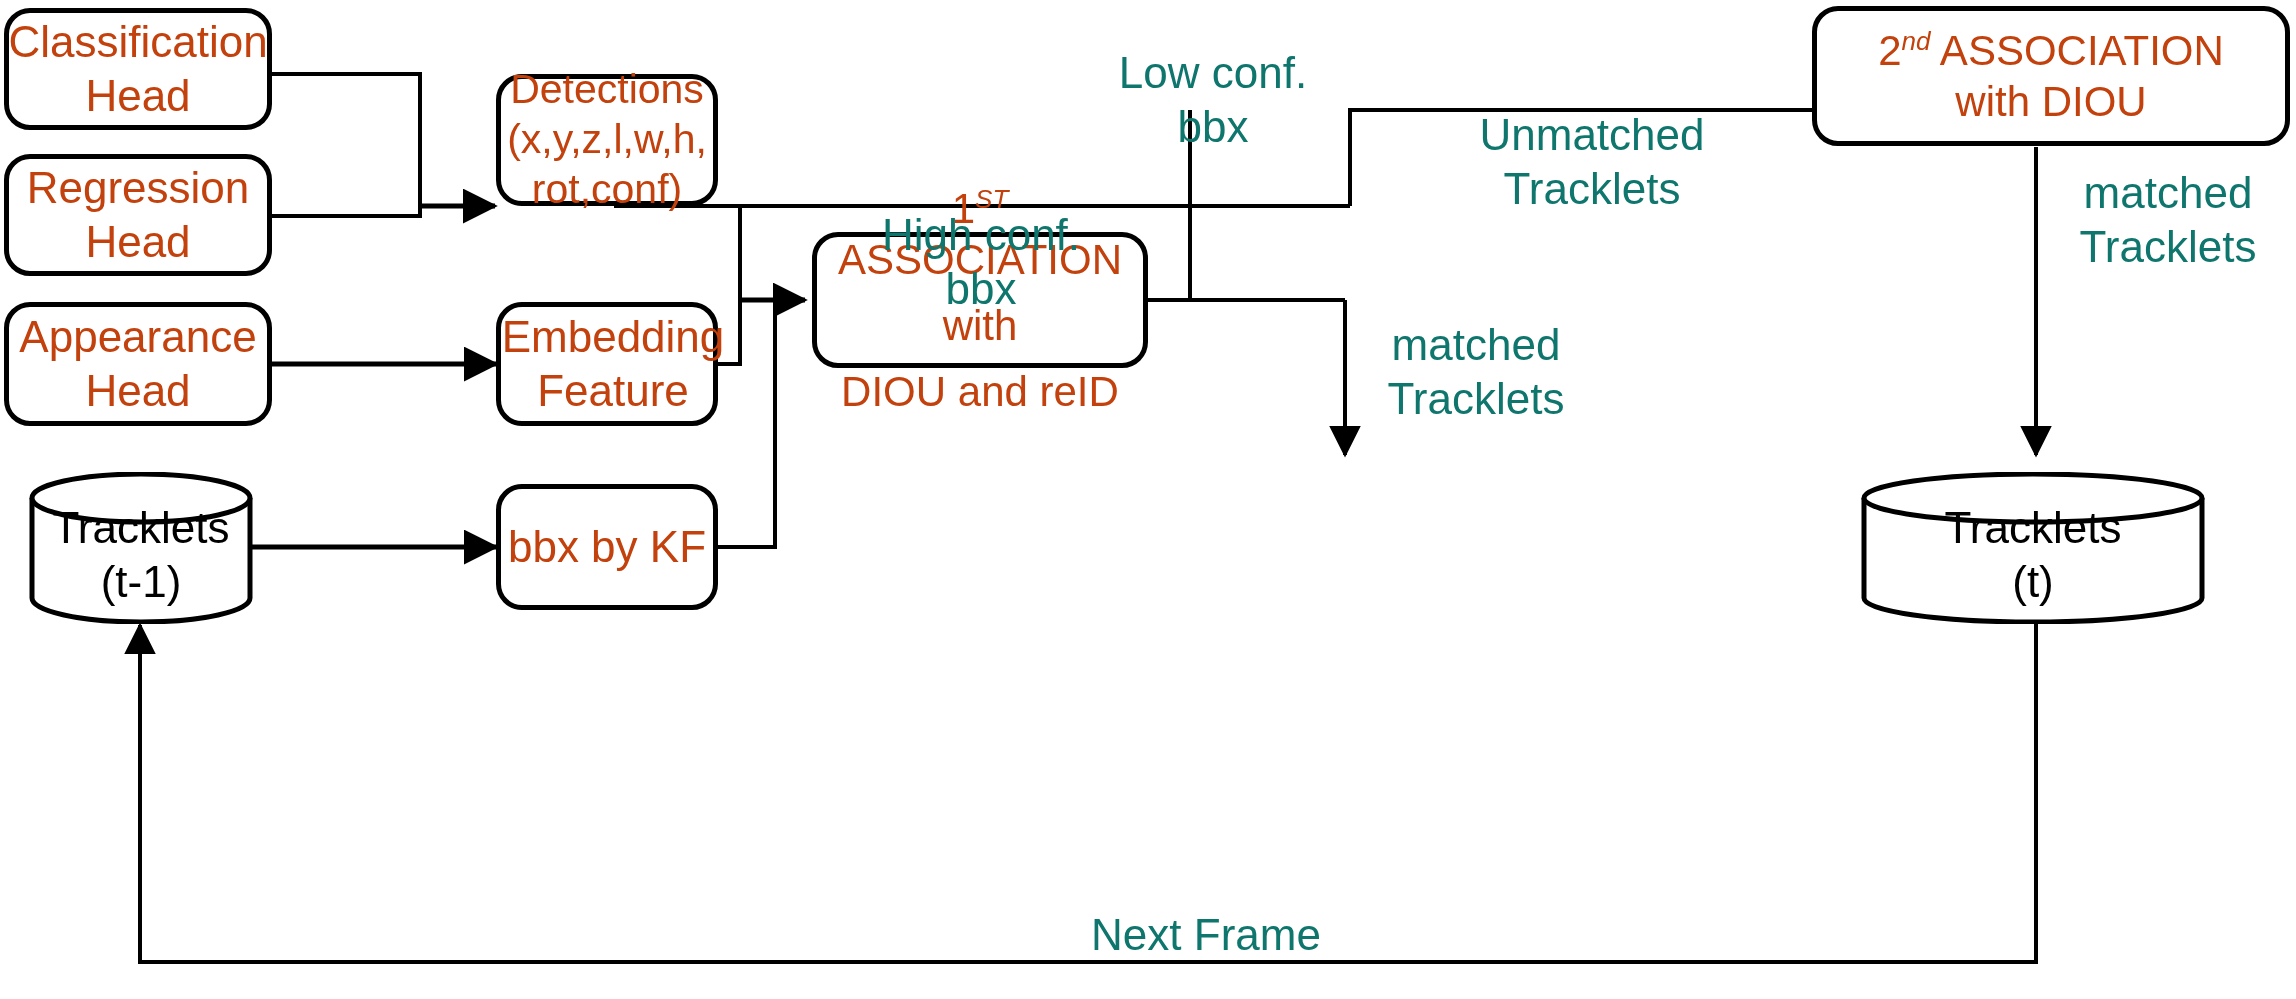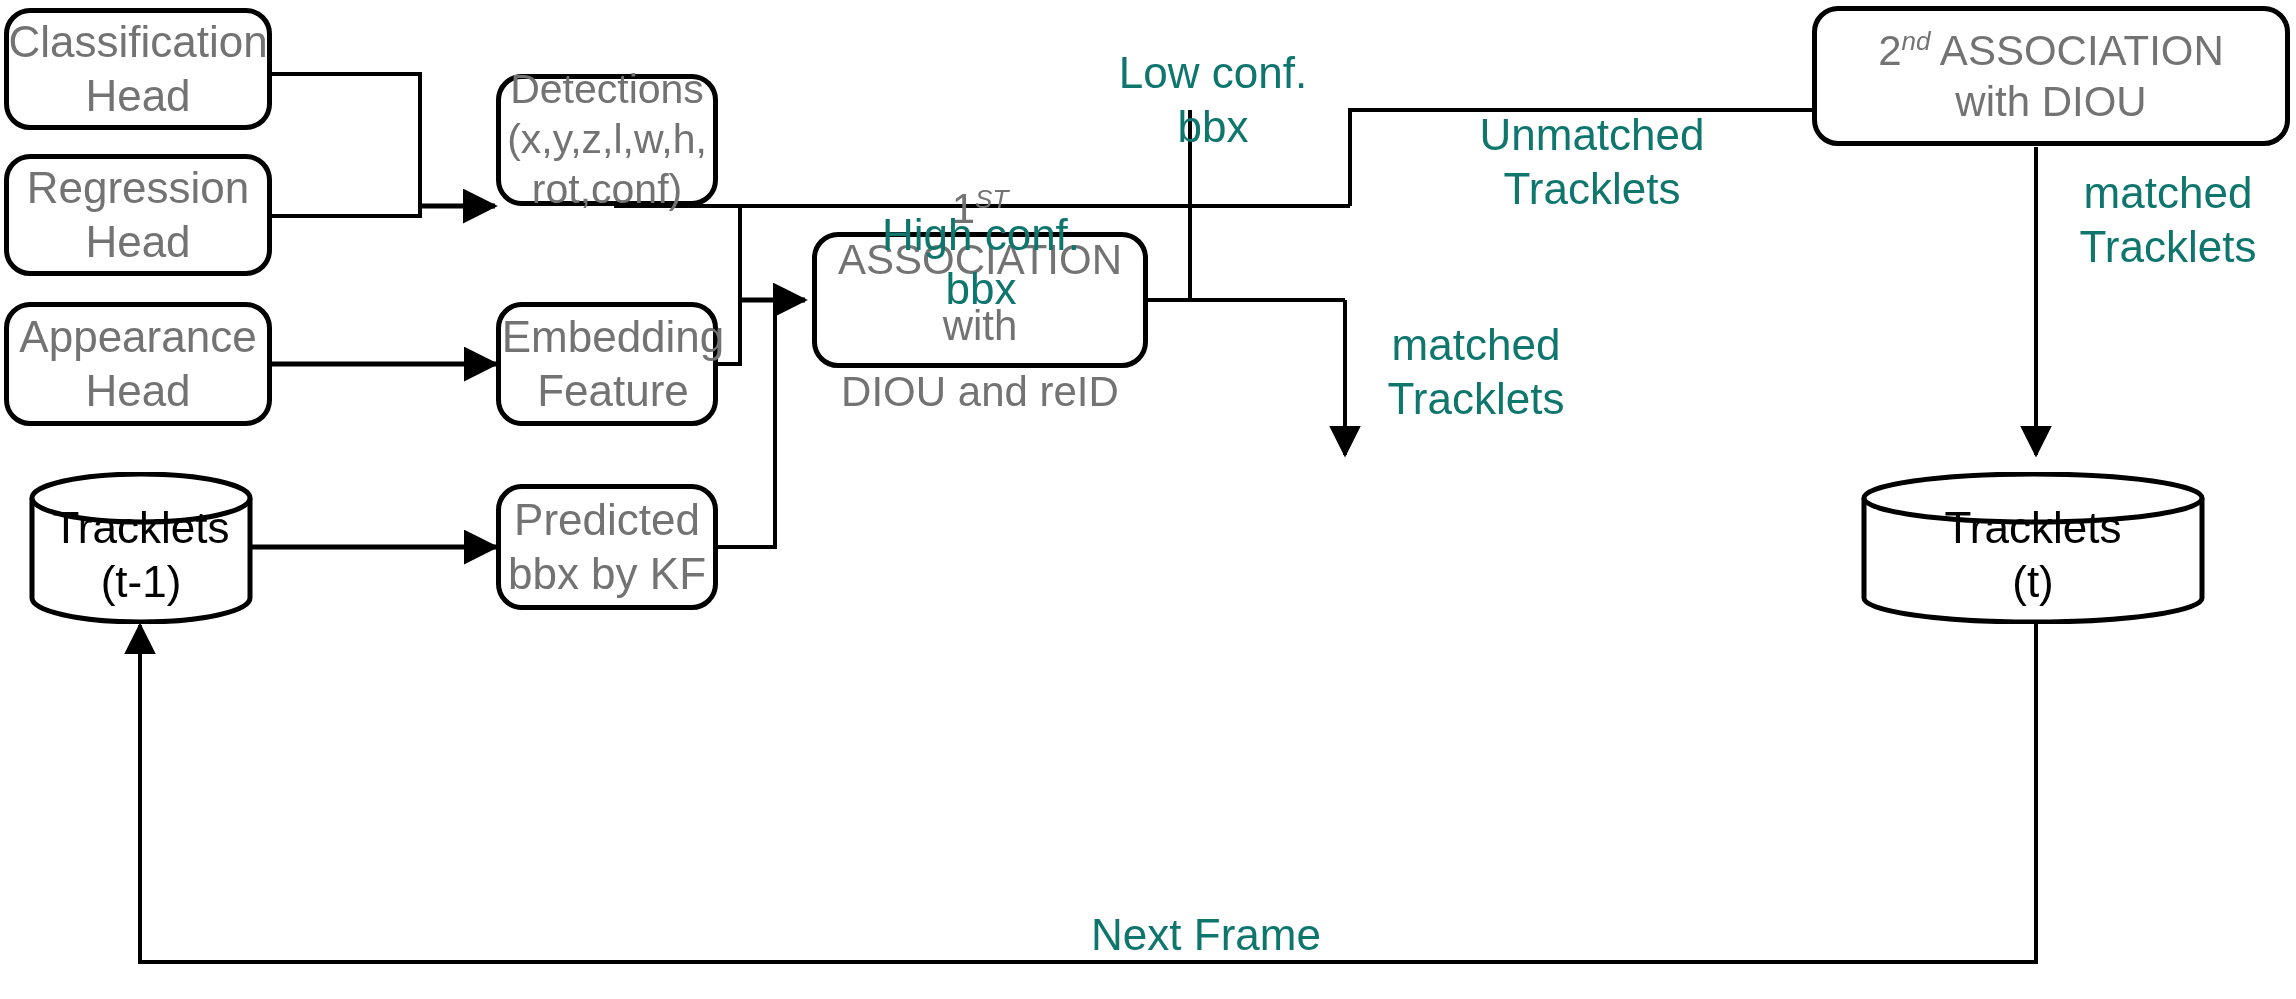--- a/index.html
+++ b/index.html
@@ -30,21 +30,21 @@
     position: absolute;
     box-sizing: border-box;
     background: #ffffff;
     border: 5px solid #000000;
     border-radius: 26px;
     display: flex;
     flex-direction: column;
     align-items: center;
     justify-content: center;
     text-align: center;
-    color: #737373;
+    color: #c2410c;
     font-family: "Liberation Sans", sans-serif;
     font-size: 44px;
     line-height: 1.22;
     z-index: 3;
   }
   .node .line2 { display: block; }
   .node sup {
     font-size: 0.62em;
     vertical-align: super;
     line-height: 0;
@@ -163,21 +163,20 @@
     <span class="line2">(x,y,z,l,w,h,</span>
     <span class="line2">rot,conf)</span>
   </div>
 
   <div class="node" style="left:496px; top:302px; width:222px; height:124px;padding-left:12px;">
     <span>Embedding</span>
     <span class="line2">Feature</span>
   </div>
 
   <div class="node" style="left:496px; top:484px; width:222px; height:126px;">
-    <span>Predicted</span>
     <span class="line2">bbx by KF</span>
   </div>
 
   <div class="node" style="left:812px; top:232px; width:336px; height:136px; font-size:42px;gap:15px;">
     <span>
       <span>1</span><sup>ST</sup><span> ASSOCIATION</span>
     </span>
     <span class="line2">with</span>
     <span class="line2">DIOU and  reID</span>
   </div>

